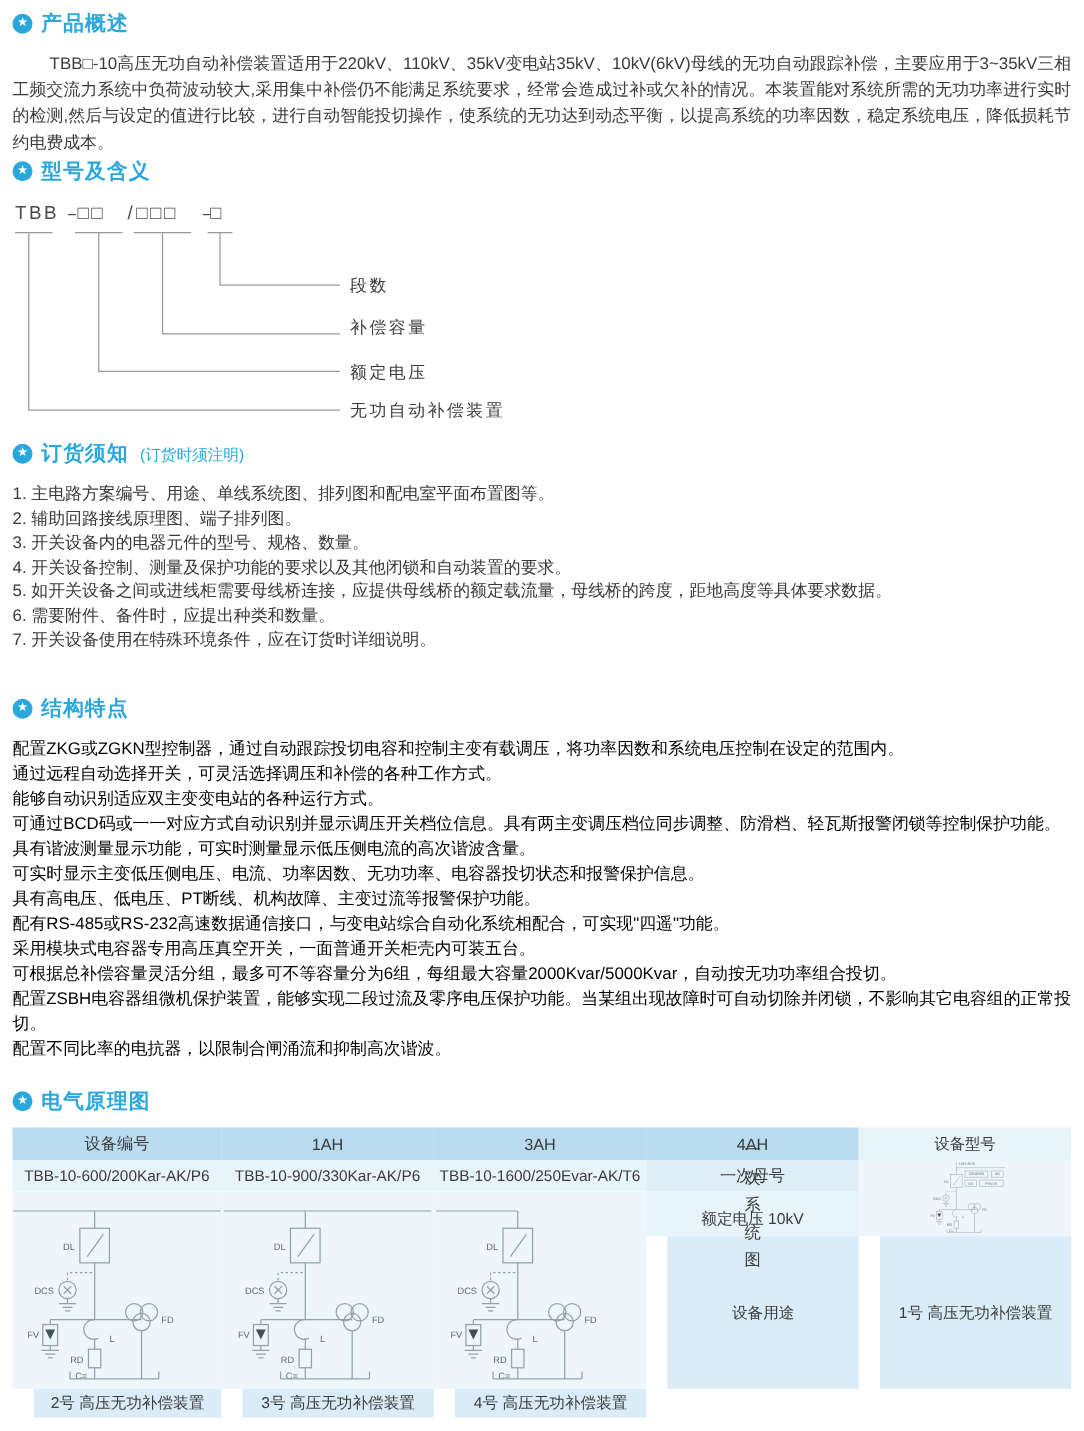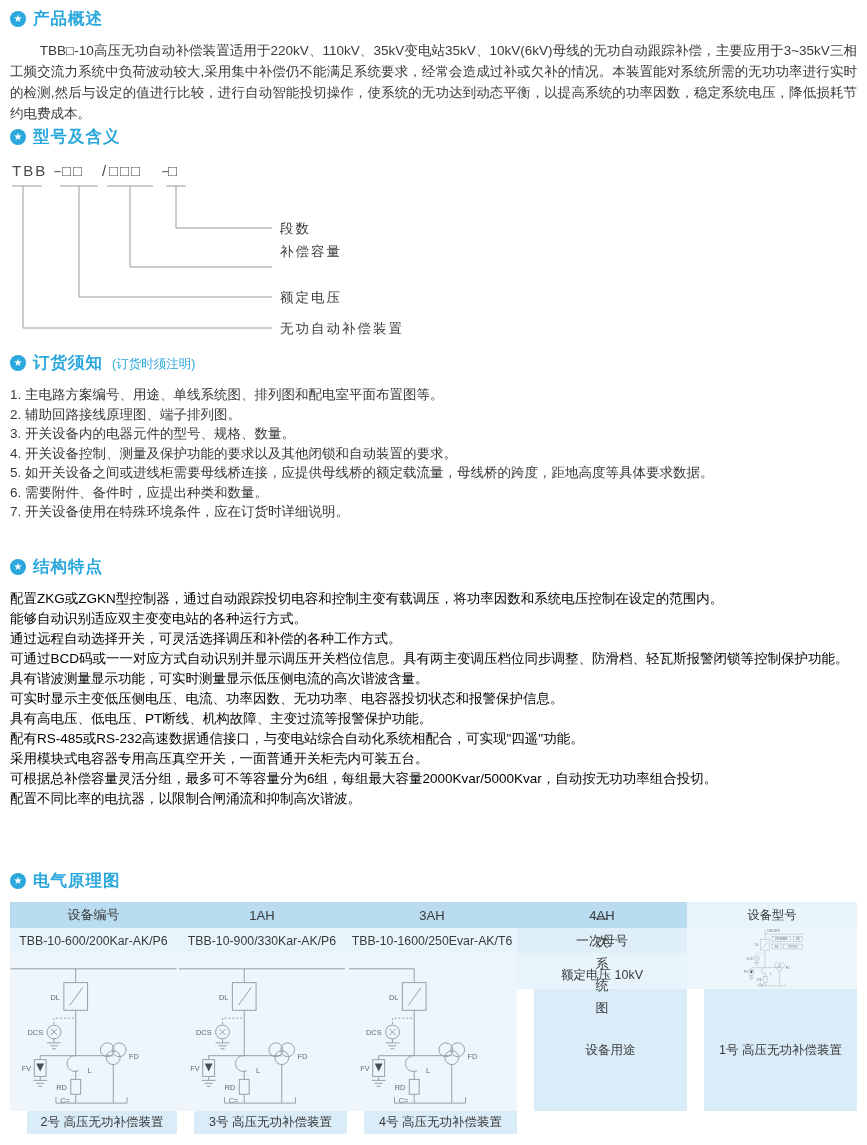--- a/index.html
+++ b/index.html
@@ -24,21 +24,21 @@
 
   
   .model-diagram { position:relative; margin-top:14px; height:192px; width:560px; }
   .model-code span { position:absolute; top:0; font-size:15px; color:#4a4a4a; letter-spacing:2px; }
   .seg-0 { left:2px; }   .seg-1 { left:40px; }  .seg-2 { left:52px; }
   .seg-3 { left:92px; }  .seg-4 { left:99px; }  .seg-5 { left:148px; }
   .seg-6 { left:158px; }
   .model-lines { position:absolute; left:0; top:0; width:560px; height:192px; }
   .model-lines polyline, .model-lines line { stroke:#9a9a9a; stroke-width:1; fill:none; }
   .model-label { position:absolute; left:270px; font-size:13.5px; color:#3a3a3a; letter-spacing:2px; }
-  .mlabel-0 { top:58px; } .mlabel-1 { top:81px; } .mlabel-2 { top:127px; } .mlabel-3 { top:158px; }
+  .mlabel-0 { top:58px; } .mlabel-1 { top:91px; } .mlabel-2 { top:127px; } .mlabel-3 { top:158px; }
 
   .order-list, .feature-list { margin-top:11px; list-style:none; }
   .order-list li { font-size:13.5px; line-height:19.5px; color:#383838; }
   .feature-list li { font-size:13.5px; line-height:20px; color:#000000; text-align:justify; }
 
   
   .etable { margin-top:10px; display:grid; grid-template-columns:167px repeat(4,1fr);
             grid-template-rows:26px 25px 36px 122px 23px; gap:0; background:#fff; }
   .cell { display:flex; align-items:center; justify-content:center; font-size:13px; color:#3a3a3a; }
   .head-cell { background:#B9DCF0; }
@@ -125,29 +125,30 @@
     </ul>
   </section>
 
   <section class="sec" id="sec-features">
     <div class="sec-header">
       <span class="star-icon">★</span>
       <h2 class="sec-title">结构特点</h2>
     </div>
     <ul class="feature-list">
       <li>配置ZKG或ZGKN型控制器，通过自动跟踪投切电容和控制主变有载调压，将功率因数和系统电压控制在设定的范围内。</li>
+      <li>通过远程自动选择开关，可灵活选择调压和补偿的各种工作方式。</li>
       <li>能够自动识别适应双主变变电站的各种运行方式。</li>
-      <li>通过远程自动选择开关，可灵活选择调压和补偿的各种工作方式。</li>
       <li>可通过BCD码或一一对应方式自动识别并显示调压开关档位信息。具有两主变调压档位同步调整、防滑档、轻瓦斯报警闭锁等控制保护功能。</li>
       <li>具有谐波测量显示功能，可实时测量显示低压侧电流的高次谐波含量。</li>
       <li>可实时显示主变低压侧电压、电流、功率因数、无功功率、电容器投切状态和报警保护信息。</li>
       <li>具有高电压、低电压、PT断线、机构故障、主变过流等报警保护功能。</li>
       <li>配有RS-485或RS-232高速数据通信接口，与变电站综合自动化系统相配合，可实现"四遥"功能。</li>
       <li>采用模块式电容器专用高压真空开关，一面普通开关柜壳内可装五台。</li>
       <li>可根据总补偿容量灵活分组，最多可不等容量分为6组，每组最大容量2000Kvar/5000Kvar，自动按无功功率组合投切。</li>
+      <li>配置ZSBH电容器组微机保护装置，能够实现二段过流及零序电压保护功能。当某组出现故障时可自动切除并闭锁，不影响其它电容组的正常投切。</li>
       <li>配置不同比率的电抗器，以限制合闸涌流和抑制高次谐波。</li>
     </ul>
   </section>
 
   <section class="sec" id="sec-schematic">
     <div class="sec-header">
       <span class="star-icon">★</span>
       <h2 class="sec-title">电气原理图</h2>
     </div>
     <div class="etable">

